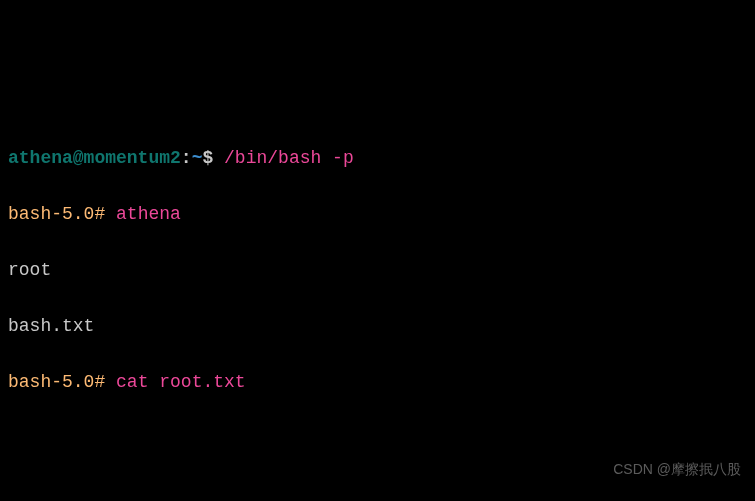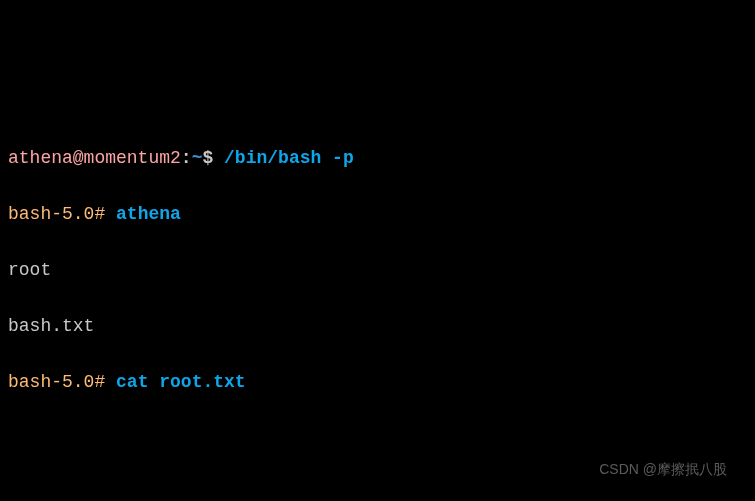--- a/index.html
+++ b/index.html
@@ -15,50 +15,49 @@
       color: #c8c8c8;
       padding: 6px 8px;
       width: 755px;
       height: 501px;
       overflow: hidden;
       position: relative;
       white-space: pre;
       font-weight: 500;
     }
     .user {
-      color: #fca5a5;
-      font-weight: normal;
+      color: #0f766e;
+      font-weight: bold;
     }
     .host-colon {
       color: #c8c8c8;
       font-weight: bold;
     }
     .path {
       color: #3d8fd1;
       font-weight: bold;
     }
     .dollar {
       color: #c8c8c8;
       font-weight: bold;
     }
     .cmd {
-      color: #0ea5e9;
-      font-weight: bold;
+      color: #ec4899;
     }
     .prompt {
       color: #fdba74;
     }
     .output {
       color: #c8c8c8;
       text-align: center;
     }
     .watermark {
       position: absolute;
       bottom: 20px;
-      right: 28px;
+      right: 14px;
       color: #7a7a7a;
       font-size: 14px;
       font-family: 'Microsoft YaHei', sans-serif;
       opacity: 0.75;
       font-weight: normal;
     }
     .line {
       display: block;
     }
   </style>

